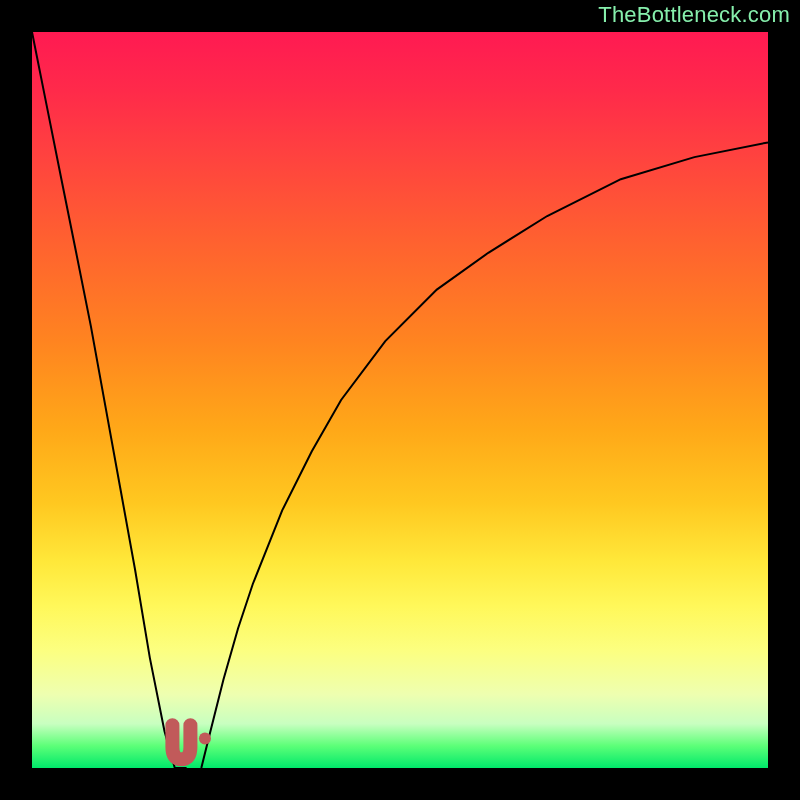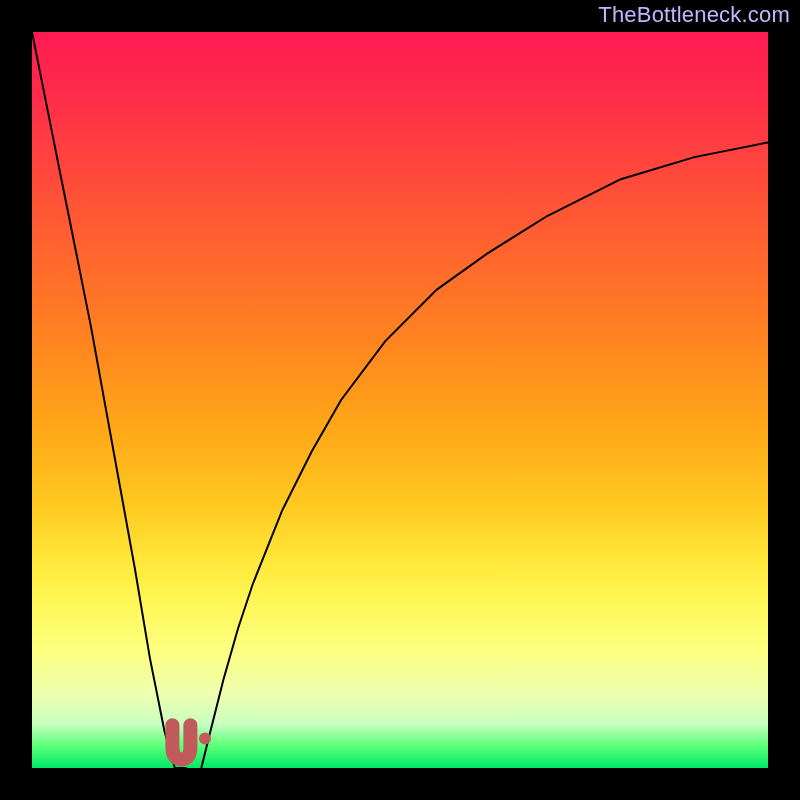--- a/index.html
+++ b/index.html
@@ -39,21 +39,21 @@
       #eeffb0 90%,
       #c8ffc0 94%,
       #5cff78 97%,
       #00e86a 100%
     );
   }
   .watermark {
     position: absolute;
     top: 2px;
     right: 10px;
-    color: #c4b5fd;
+    color: #86efac;
     font-size: 22px;
     font-weight: 500;
     letter-spacing: 0.2px;
   }
   svg.curves {
     position: absolute;
     left: 0;
     top: 0;
     width: 736px;
     height: 736px;

